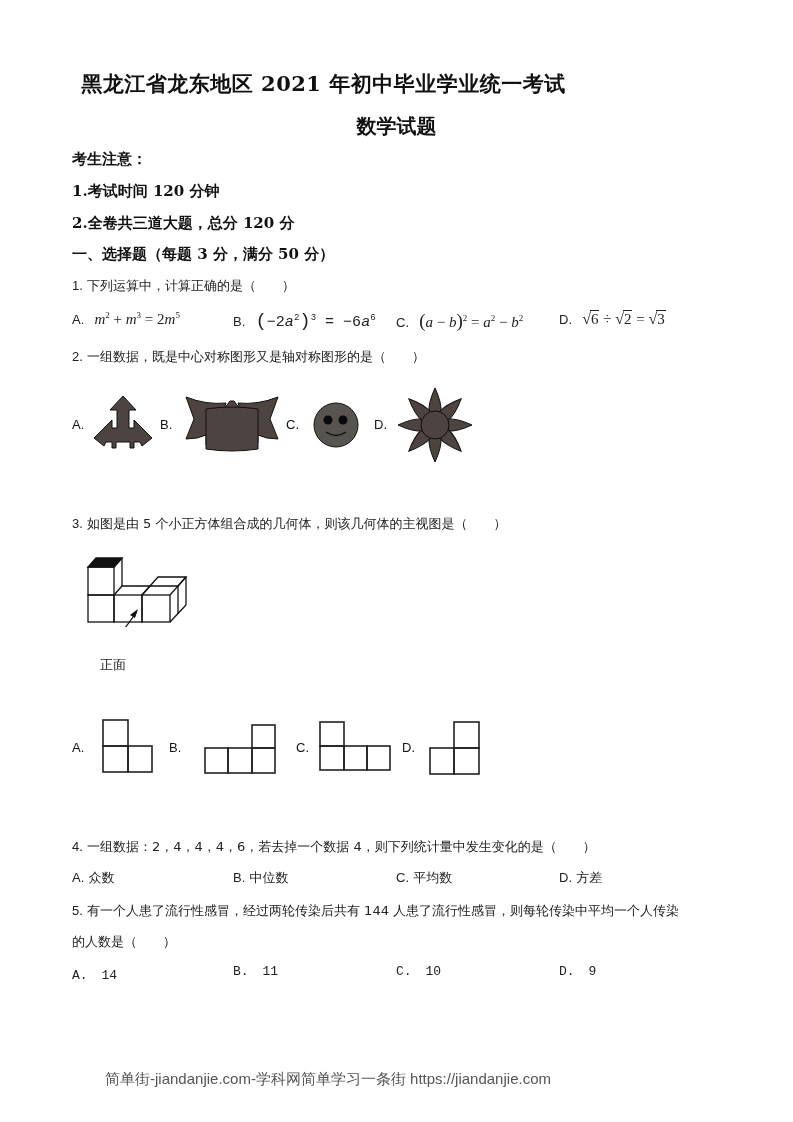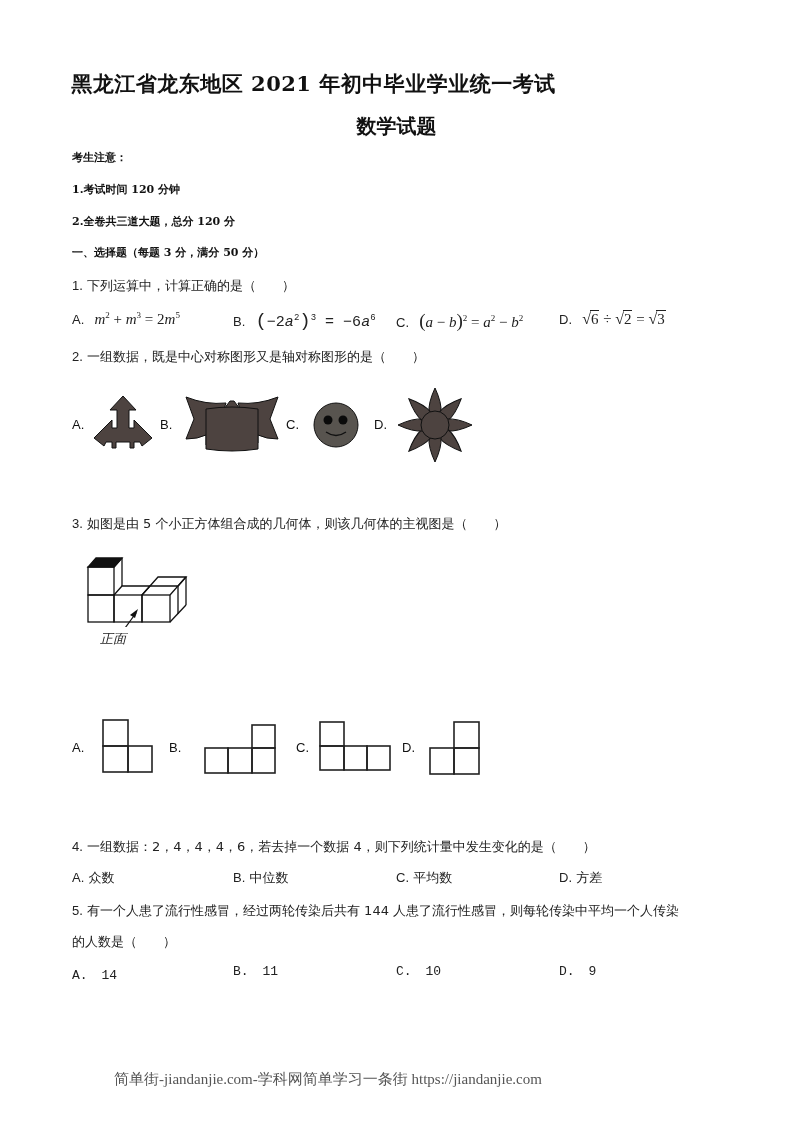--- a/index.html
+++ b/index.html
@@ -1,28 +1,28 @@
 <!DOCTYPE html>
 <html><head>
 <meta charset="utf-8">
 <style>
   html, body { margin: 0; padding: 0; background: #ffffff; }
   body { width: 793px; height: 1122px; position: relative; overflow: hidden; color: #111; font-family: "DejaVu Serif", "Liberation Serif", serif; }
   .abs { position: absolute; }
-  .title { left: 0; width: 627px; text-align: center; top: 70px; font-size: 21px; font-weight: bold; letter-spacing: 0.5px; }
+  .title { left: 0; width: 627px; text-align: center; top: 70px; font-size: 21px; font-weight: bold; letter-spacing: 0.5px; padding-left: 10px; }
   .subtitle { left: 0; width: 793px; text-align: center; top: 113px; font-size: 20px; font-weight: bold; }
-  .bold-line { left: 72px; font-size: 11px; font-weight: bold; }
+  .bold-line { left: 72px; font-size: 15px; font-weight: bold; }
   .q { left: 72px; font-size: 13px; color: #222; font-family: "DejaVu Sans", "Liberation Sans", sans-serif; }
   .q .num { font-family: "Liberation Sans", sans-serif; }
   .opt { font-size: 13px; color: #222; font-family: "DejaVu Sans", "Liberation Sans", sans-serif; }
   .math { font-family: "Liberation Serif", "DejaVu Serif", serif; font-style: italic; font-size: 15px; }
   .math sup { font-size: 9px; vertical-align: 6px; font-style: normal; }
   .mathup { font-style: normal; }
   .lbl { font-family: "Liberation Sans", sans-serif; font-size: 13px; }
-  .footer { left: 0; width: 656px; text-align: center; top: 1070px; font-size: 15px; color: #555; font-family: Liberation Serif, serif; }
+  .footer { left: 0; width: 656px; text-align: center; top: 1070px; font-size: 15px; color: #555; font-family: Liberation Sans, sans-serif; }
   .sqrt { display: inline-block; border-top: 1px solid #222; padding: 0 1px; font-style: normal; margin-left: -1px; }
   .rad { font-style: normal; font-size: 16px; }
   .mono-opt { font-family: "Liberation Mono", "DejaVu Sans Mono", monospace; font-size: 13px; color: #222; }
 </style>
 </head>
 <body>
 
 <div class="abs title">黑龙江省龙东地区 2021 年初中毕业学业统一考试</div>
 <div class="abs subtitle">数学试题</div>
 
@@ -114,21 +114,21 @@
     <polyline points="66,31 74,22 102,22 94,31"></polyline>
     <line x1="94" y1="31" x2="102" y2="22"></line>
     <line x1="102" y1="22" x2="102" y2="50"></line>
     <line x1="94" y1="31" x2="94" y2="59"></line>
     <line x1="86" y1="67" x2="102" y2="50"></line>
   </g>
 
   <line x1="33" y1="84" x2="52" y2="58" stroke="#111" stroke-width="1.2"></line>
   <polygon points="54,54 46,60 51,63" fill="#111"></polygon>
 </svg>
-<div class="abs q" style="top:630px; left:100px;font-style:italic;">正面</div>
+<div class="abs q" style="top:656px; left:100px;">正面</div>
 
 <div class="abs lbl" style="top:740px; left:72px;">A.</div>
 <svg class="abs" style="left:102px; top:719px;" width="52" height="56" viewBox="0 0 52 56">
   <g fill="none" stroke="#222" stroke-width="1.6">
     <rect x="1" y="1" width="25" height="26"></rect>
     <rect x="1" y="27" width="25" height="26"></rect>
     <rect x="26" y="27" width="24" height="26"></rect>
   </g>
 </svg>
 

